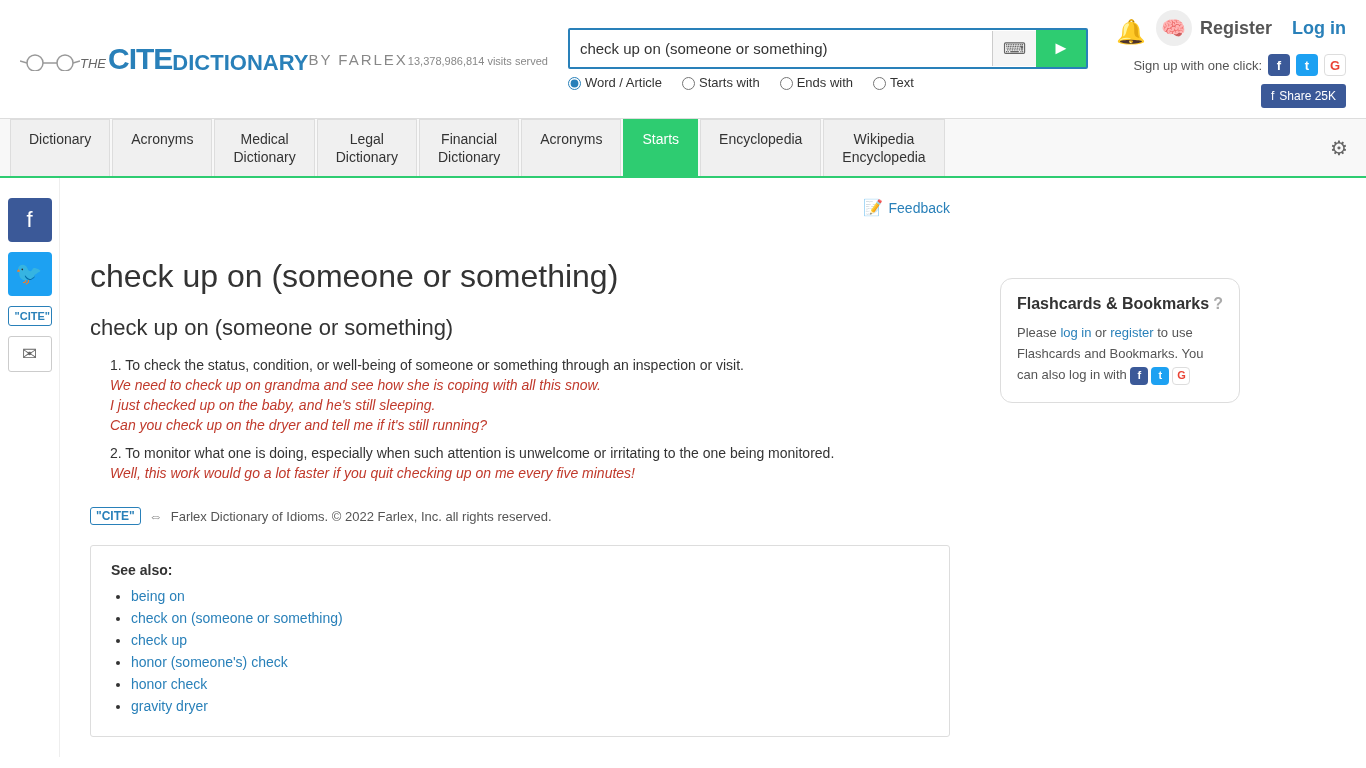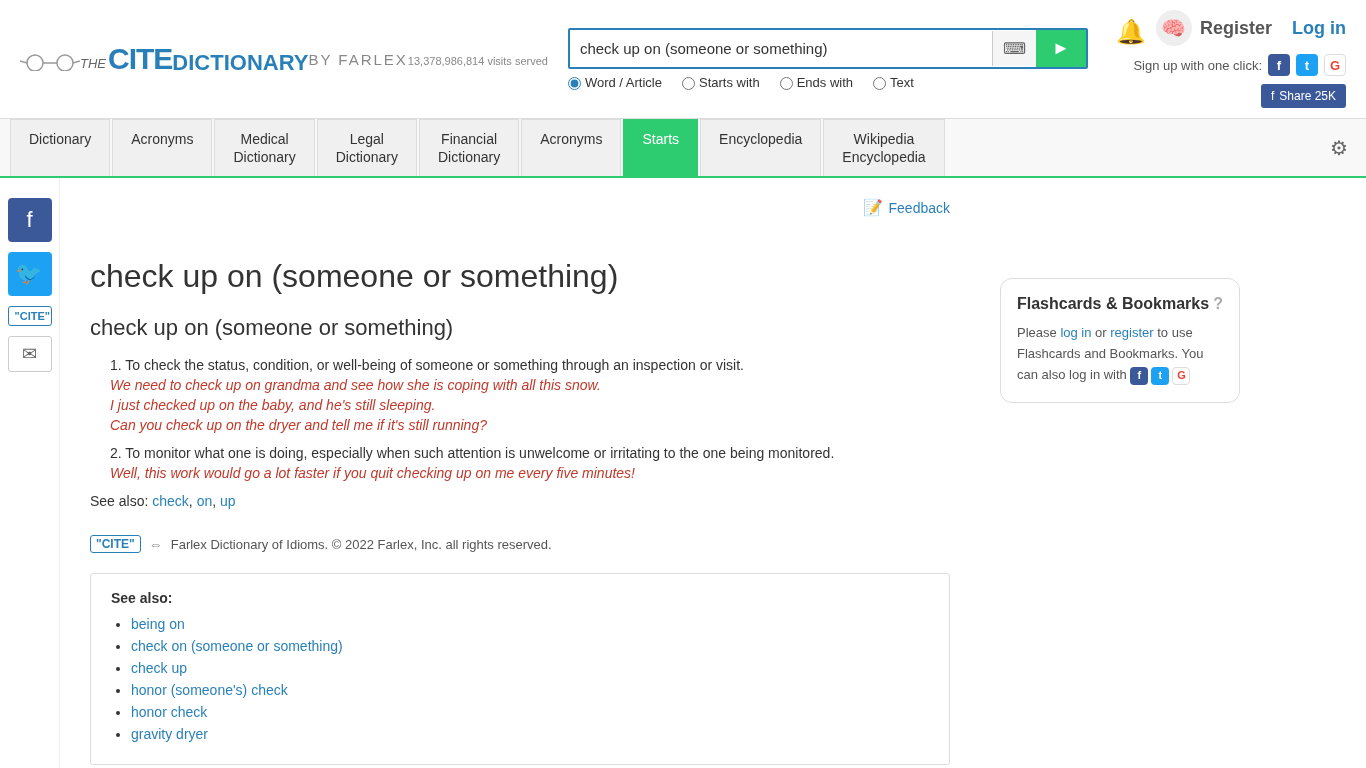--- a/index.html
+++ b/index.html
@@ -540,26 +540,20 @@
       </div>
 
       <div style="margin-left:20px;margin-bottom:12px;">
         <span>2. </span>
         <span>To monitor what one is doing, especially when such attention is unwelcome or irritating to the one being monitored.</span>
         <br>
         <em class="example">Well, this work would go a lot faster if you quit checking up on me every five minutes!</em>
       </div>
     </div>
 
-    <div class="see-also">
-      <span>See also: </span>
-      <a class="see-also-link">check</a>,
-      <a class="see-also-link">on</a>,
-      <a class="see-also-link">up</a>
-    </div>
 
     <div class="cite-footer">
       <span class="cite-link">"CITE"</span>
       <span class="link-icon">⇔</span>
       <span>Farlex Dictionary of Idioms. © 2022 Farlex, Inc. all rights reserved.</span>
     </div>
 
     <div class="see-also-box">
       <div class="see-also-box-title">See also:</div>
       <ul class="see-also-list">

